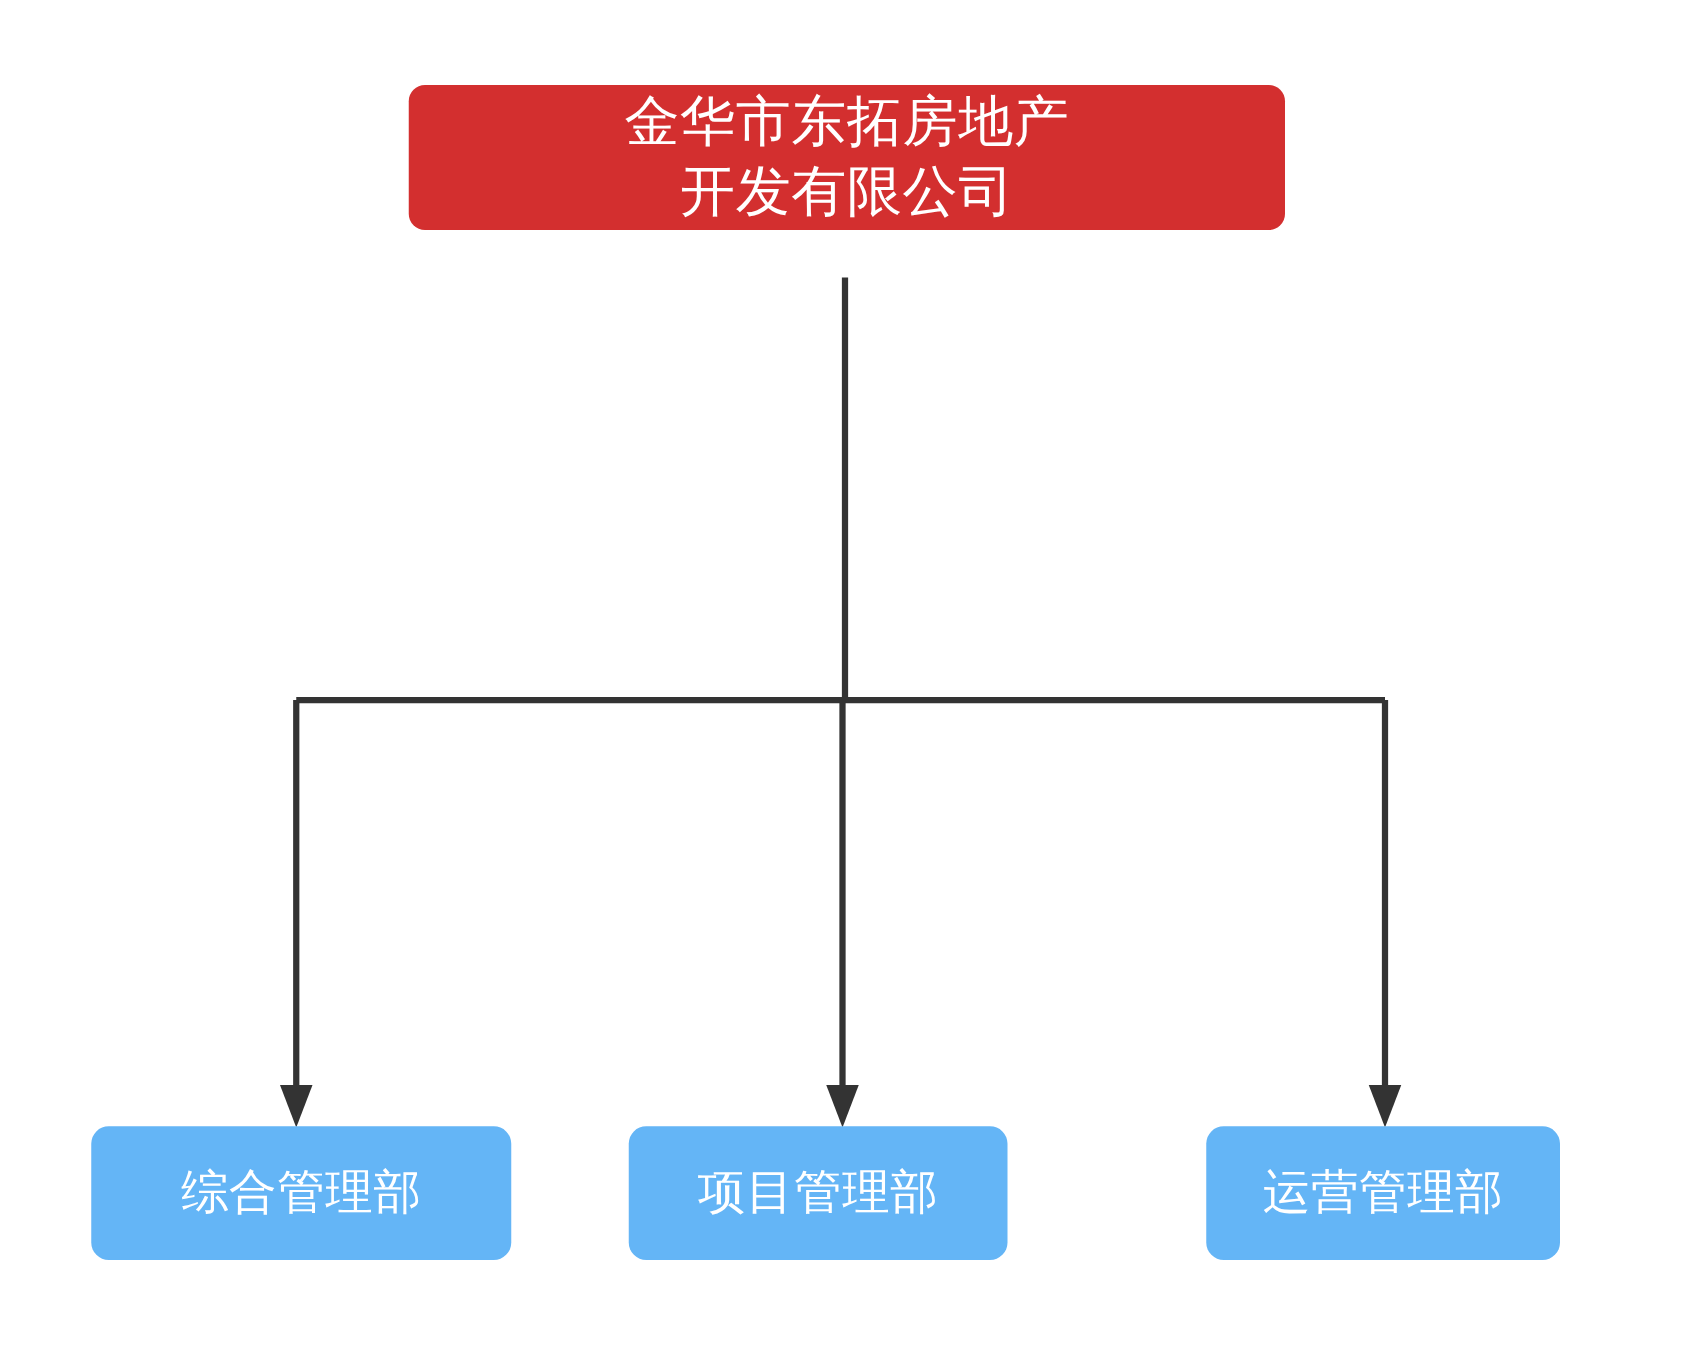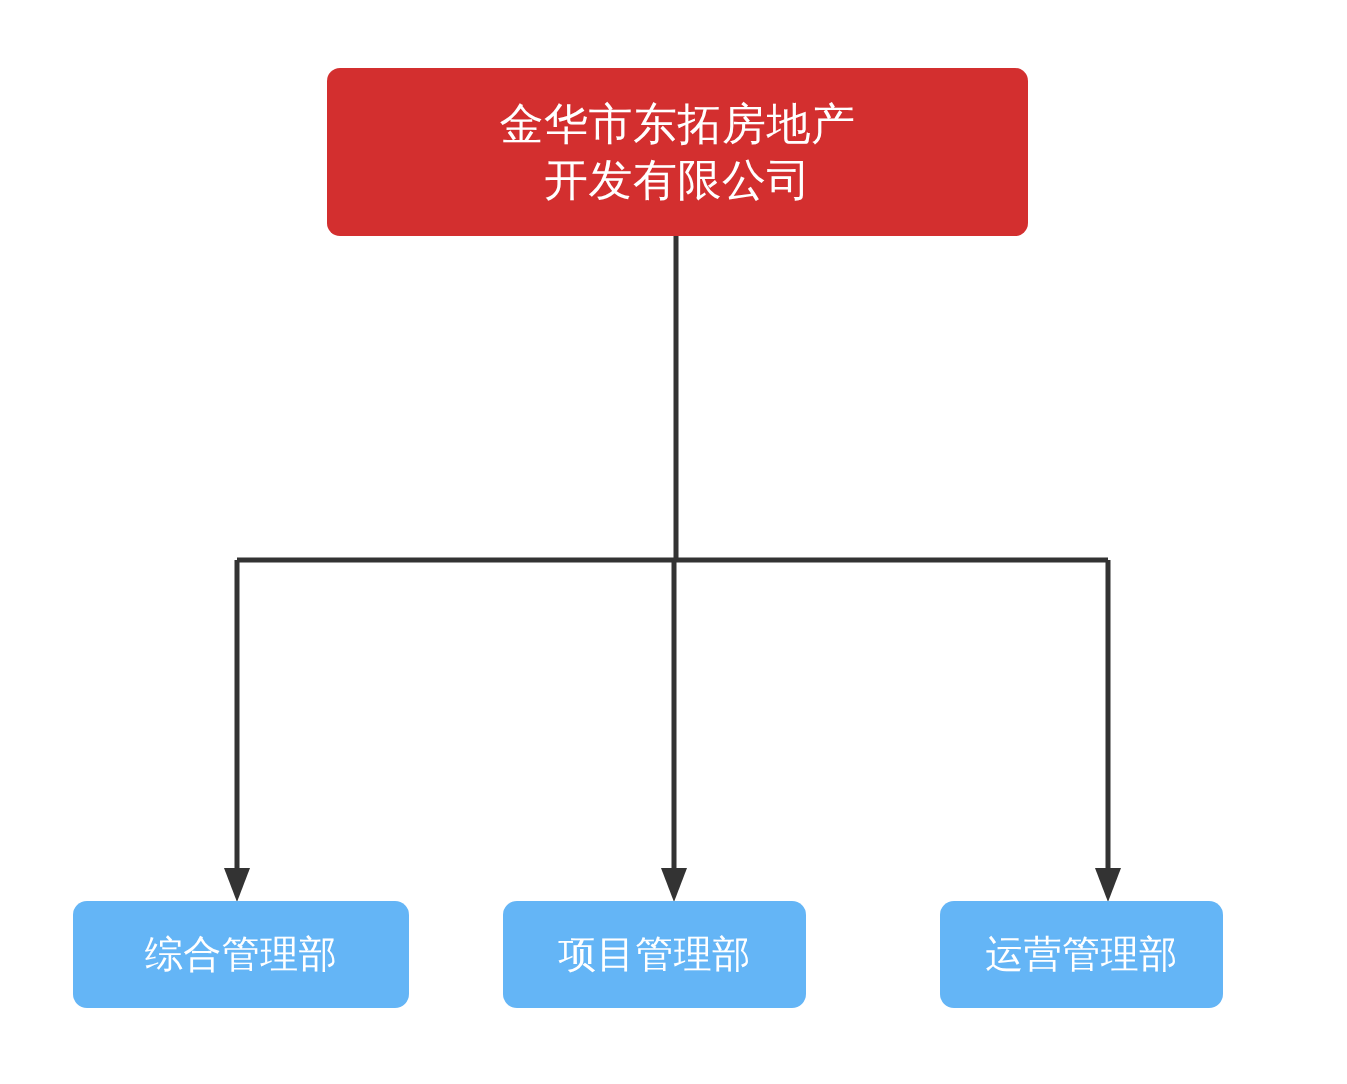--- a/index.html
+++ b/index.html
@@ -36,35 +36,35 @@
     color: #ffffff;
     border-radius: 12px;
     line-height: 1.28;
     white-space: pre-line;
     letter-spacing: 0.5px;
   }
   .node-root {
     left: 327px;
     top: 68px;
     width: 701px;
-    height: 168px;
+    height: 116px;
     background: #d32f2f;
     font-size: 44px;
     border-radius: 13px;
   }
   .node-dept {
     top: 901px;
     height: 107px;
     background: #64b5f6;
     font-size: 38px;
     border-radius: 14px;
   }
   .node-dept-1 { left: 73px;  width: 336px; }
   .node-dept-2 { left: 503px; width: 303px; }
-  .node-dept-3 { left: 940px; width: 283px; }
+  .node-dept-3 { left: 965px; width: 283px; }
 </style>
 </head>
 <body>
 
 <div id="org-chart-canvas">
 
   <svg id="connector-layer" viewBox="0 0 1347 1084" width="1347" height="1084" xmlns="http://www.w3.org/2000/svg">
 
     <path d="M 676 222 L 676 562" stroke="#333333" stroke-width="5" fill="none"></path>
 

